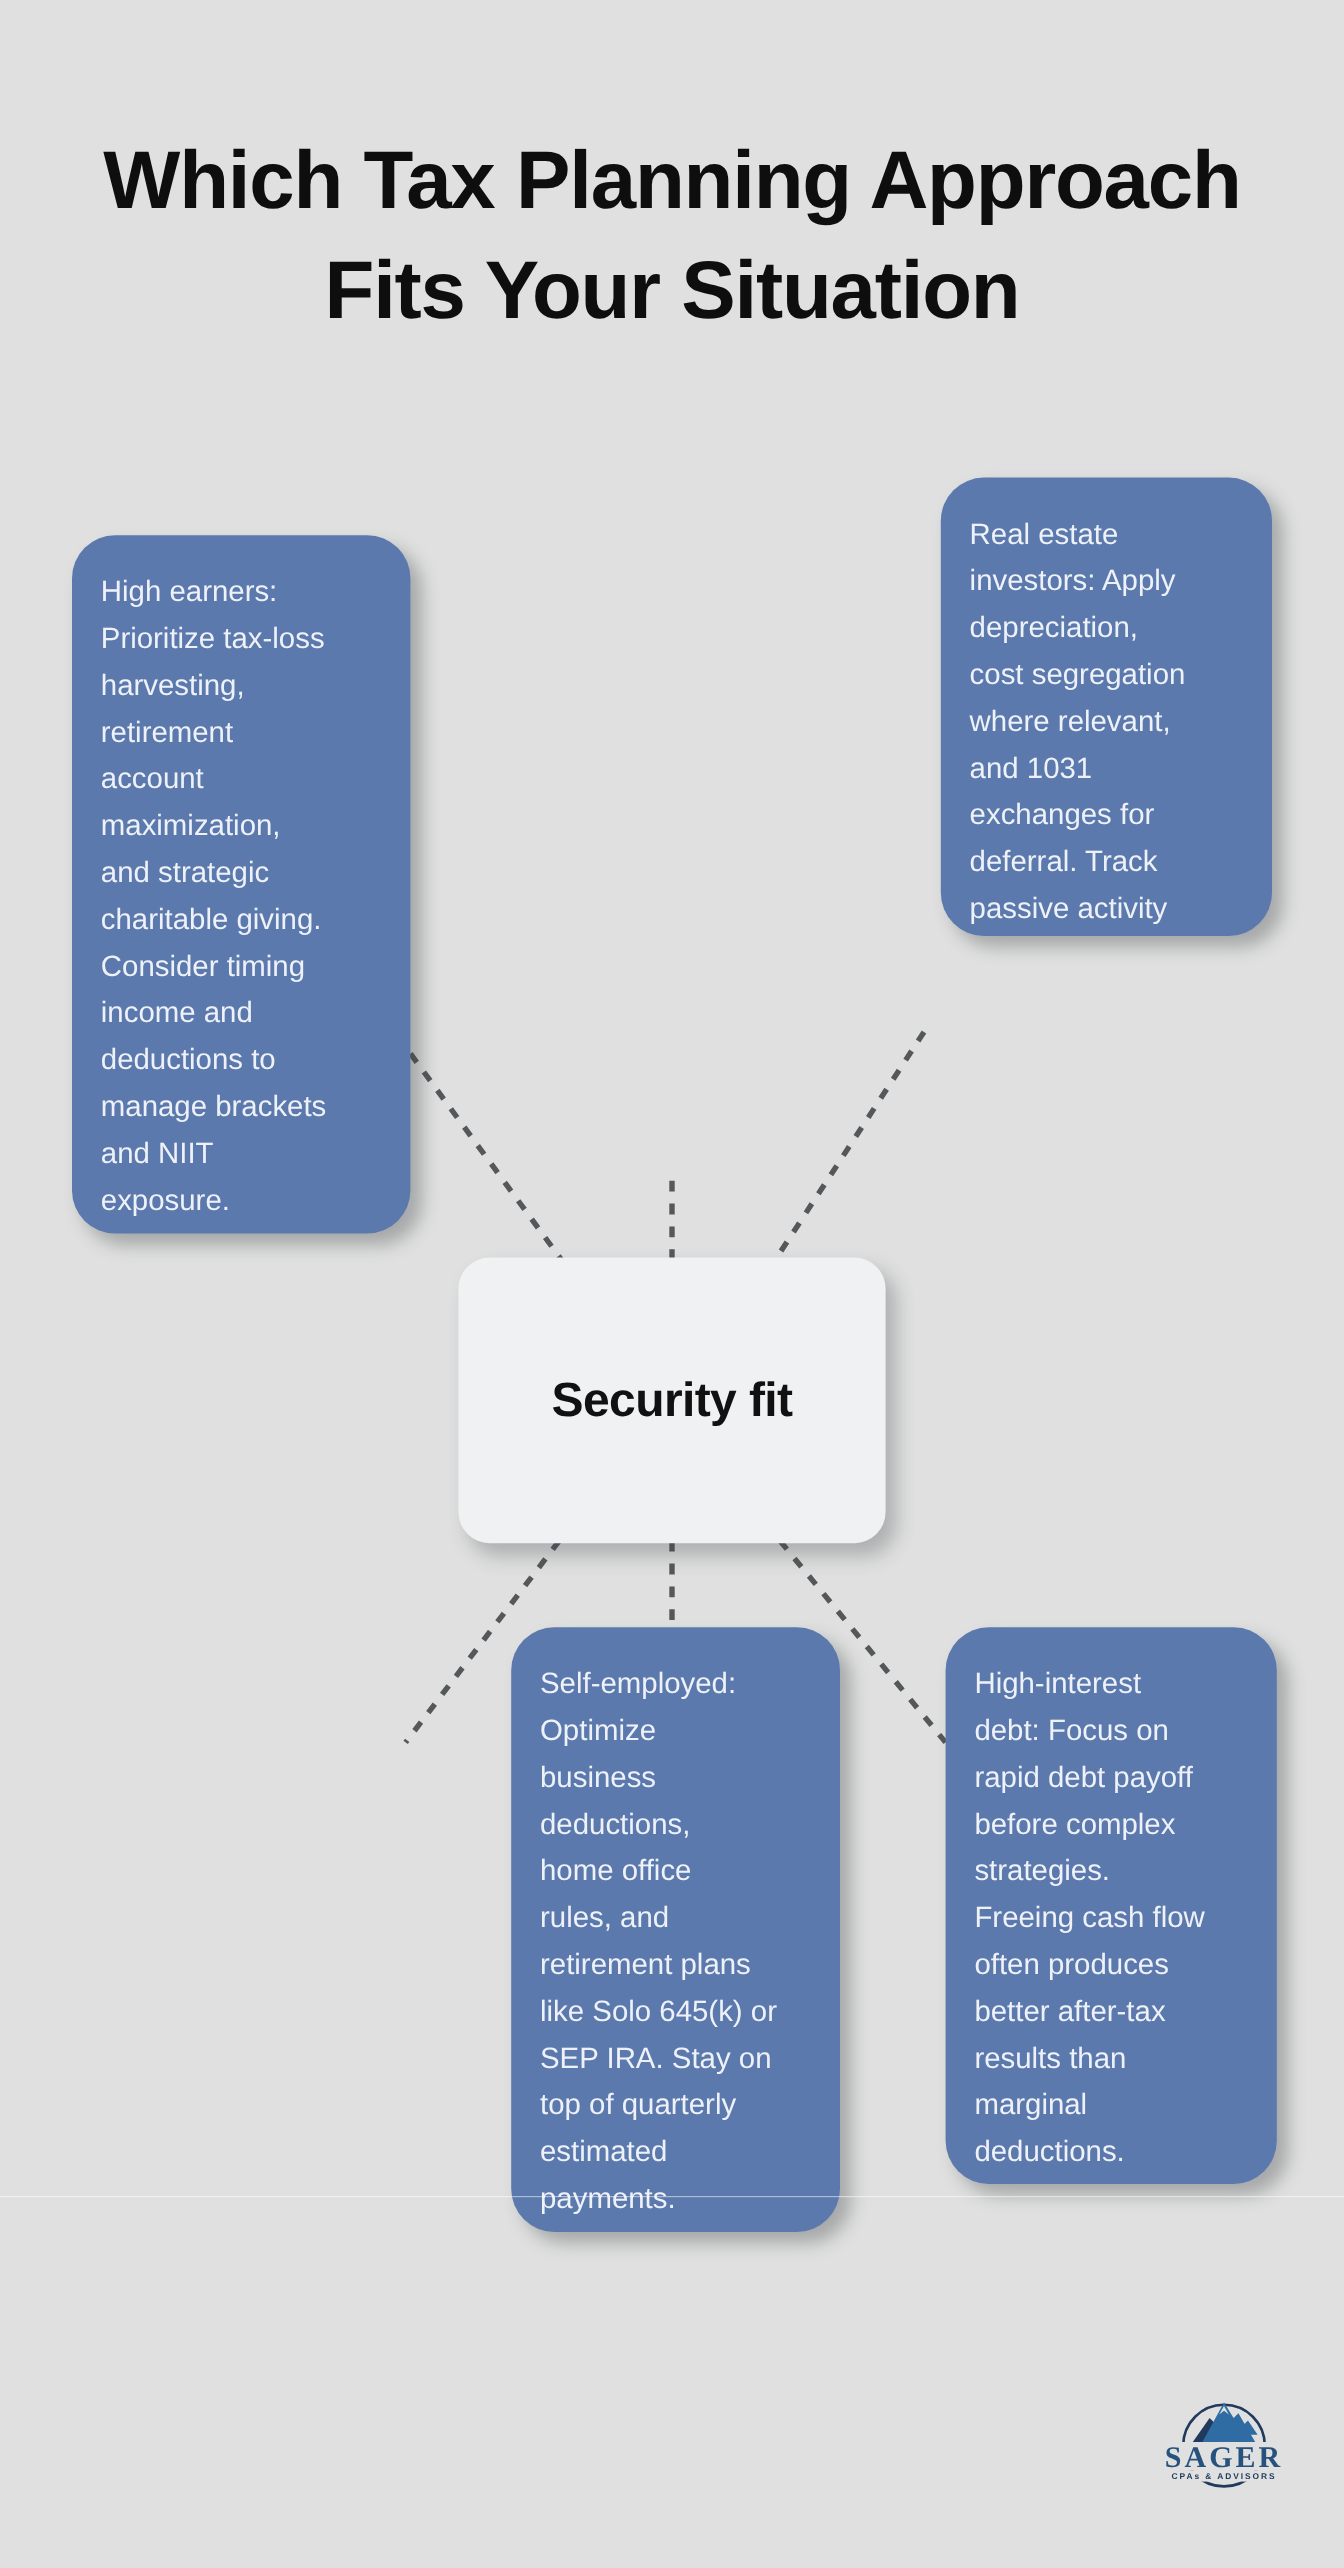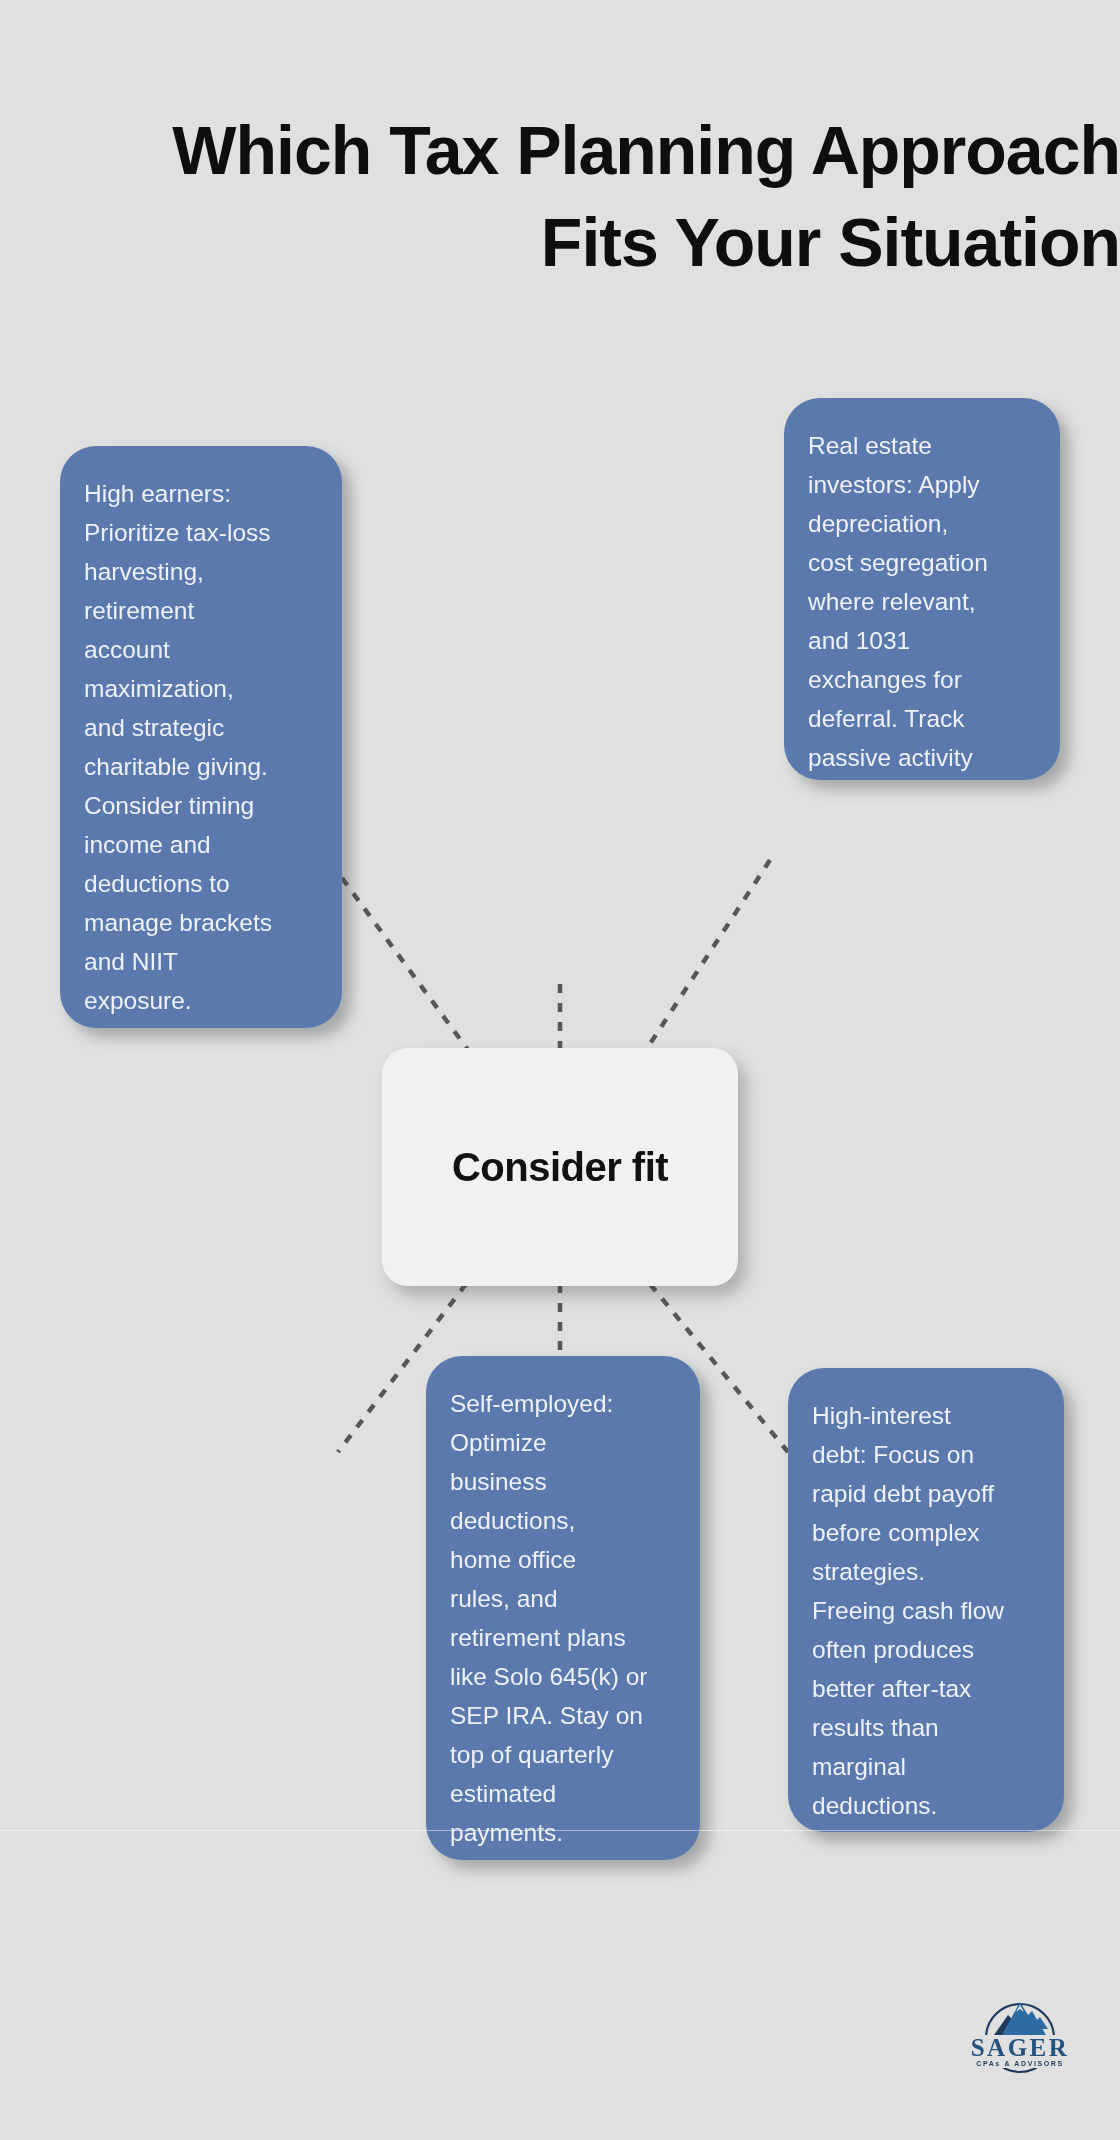--- a/index.html
+++ b/index.html
@@ -16,21 +16,21 @@
   html,body{margin:0;padding:0;}
   body{background:#c9cac9;font-family:"Liberation Sans",sans-serif;}
   .canvas{
     position:relative;width:1120px;height:2140px;margin:0 auto;
     background:var(--background);overflow:hidden;
   }
   .seam{position:absolute;left:0;top:1830px;width:100%;height:1px;
     background:rgba(255,255,255,0.5);}
   .title{
     position:absolute;left:0;top:104px;width:100%;
-    text-align:right;font-size:68px;line-height:92px;font-weight:700;
+    text-align:center;font-size:68px;line-height:92px;font-weight:700;
     letter-spacing:-1px;color:var(--title-text);
     font-family:"Liberation Sans",sans-serif;
   }
   .card{
     position:absolute;background:var(--card-blue);border-radius:36px;
     box-shadow:9px 9px 14px rgba(60,63,68,0.35);
     color:var(--card-text);overflow:hidden;box-sizing:border-box;
     padding:28px 22px 0 24px;
   }
   .card .txt{
@@ -97,40 +97,40 @@
 where relevant,
 and 1031
 exchanges for
 deferral. Track
 passive activity
 rules to optimize
 losses.</div>
   </div>
 
   <div class="center-node">
-    <div class="lbl">Consider fit</div>
+    <div class="lbl">Security fit</div>
   </div>
 
 
   <div class="card" style="left:426px;top:1356px;width:274px;height:504px;">
     <div class="txt">Self-employed:
 Optimize
 business
 deductions,
 home office
 rules, and
 retirement plans
 like Solo 645(k) or
 SEP IRA. Stay on
 top of quarterly
 estimated
 payments.</div>
   </div>
 
-  <div class="card" style="left:788px;top:1356px;width:276px;height:464px;margin-top:12px;">
+  <div class="card" style="left:788px;top:1356px;width:276px;height:464px;">
     <div class="txt">High-interest
 debt: Focus on
 rapid debt payoff
 before complex
 strategies.
 Freeing cash flow
 often produces
 better after-tax
 results than
 marginal

